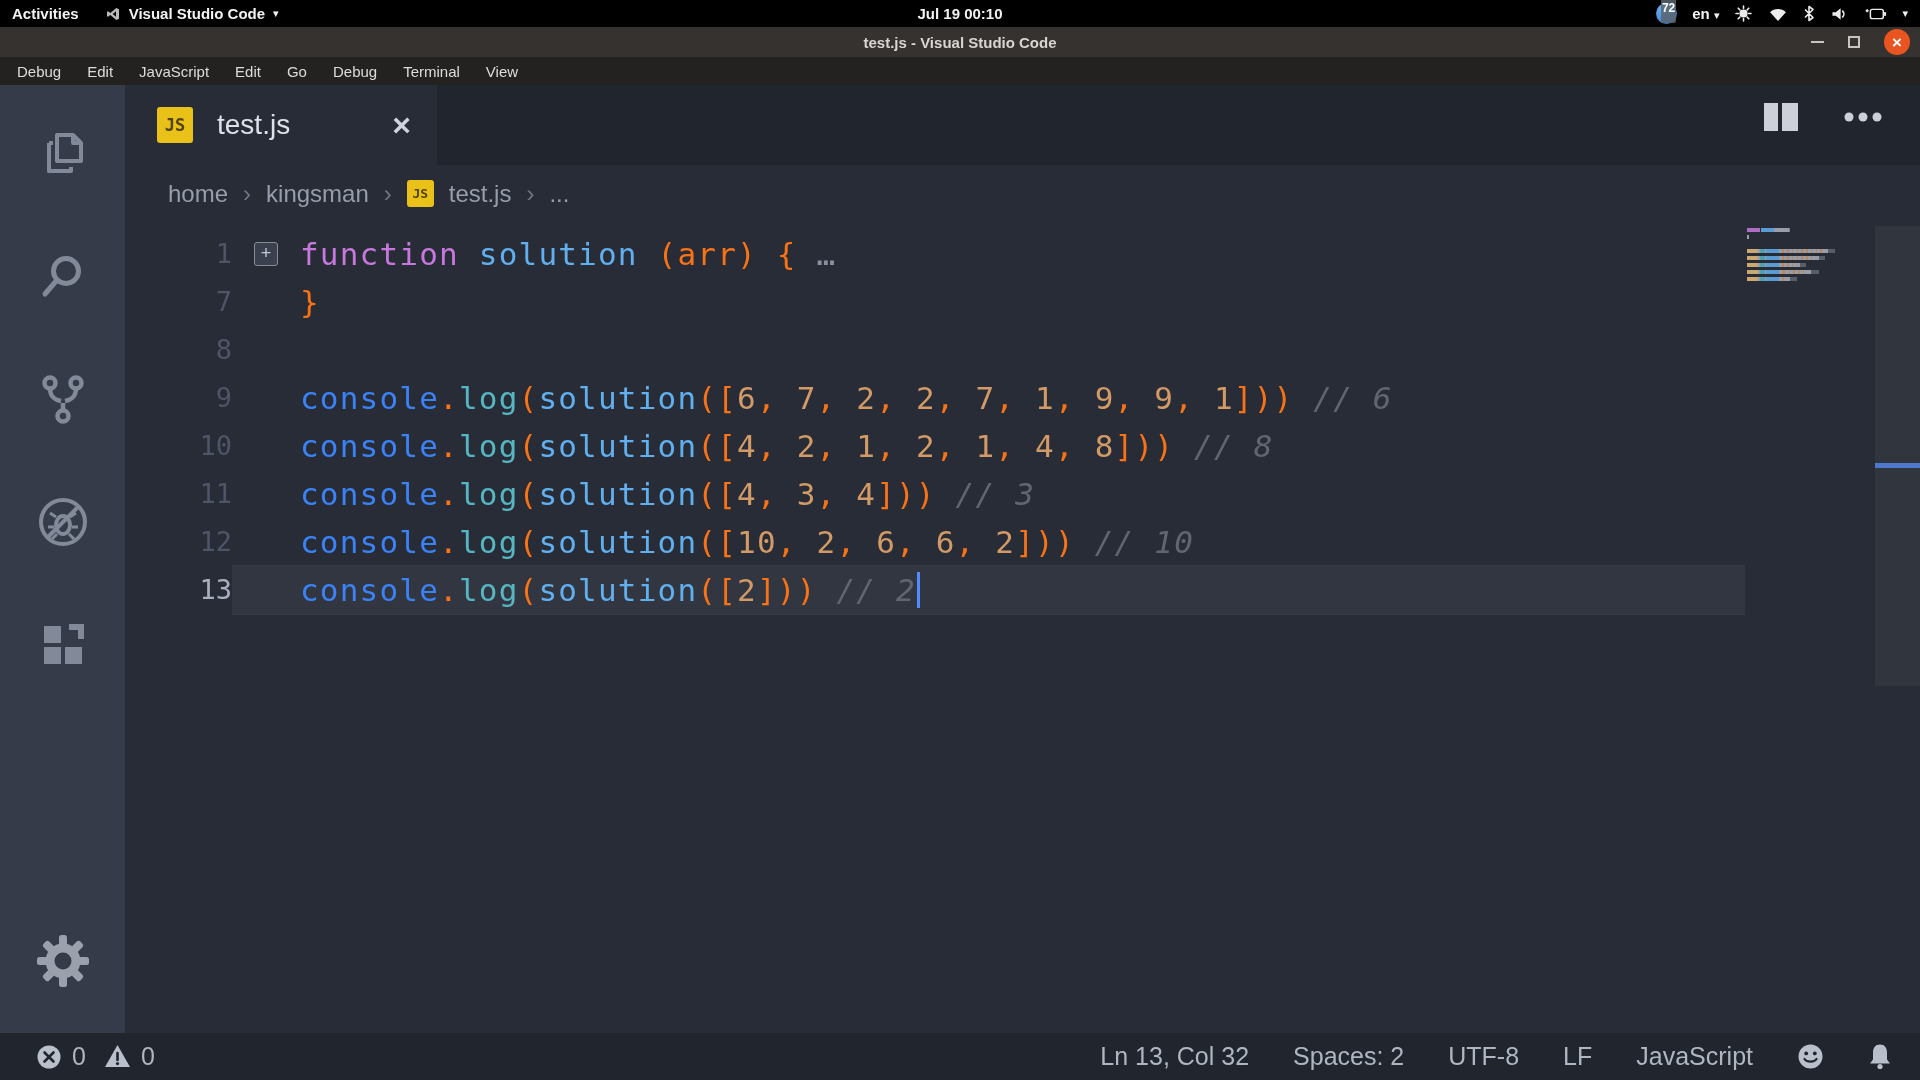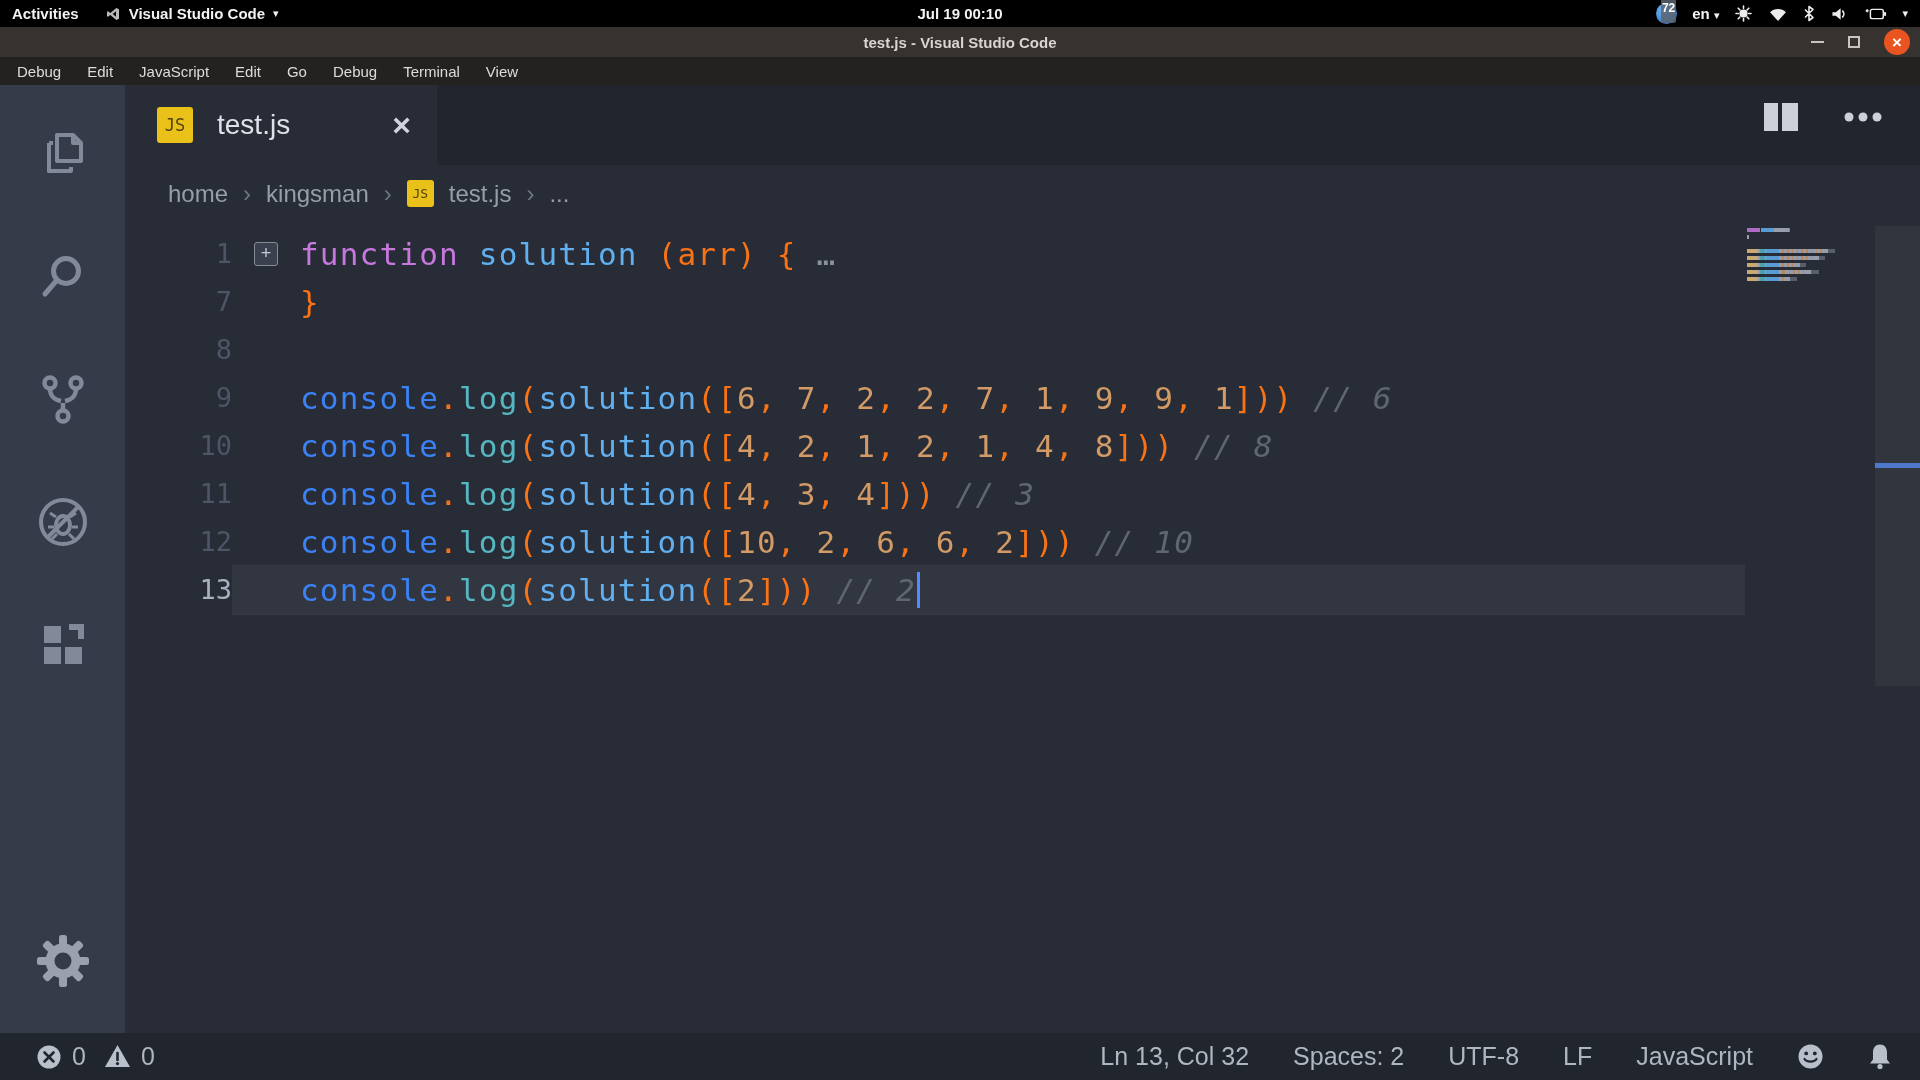--- a/index.html
+++ b/index.html
@@ -40,21 +40,21 @@
                  align-items:center; padding-top:6px; }
   .ab-item { width:125px; height:123px; display:flex; align-items:center; justify-content:center; }
   .ab-item svg { display:block; }
   .ab-bottom { margin-top:auto; margin-bottom:11px; }
 
   .editor-col { flex:1; display:flex; flex-direction:column; background:#282c36; position:relative; }
 
   .tabbar { height:80px; background:#21252d; display:flex; }
   .tab { width:312px; height:80px; background:#282c36; display:flex; align-items:center;
          padding:0 26px 0 32px; gap:24px; color:#dde1e8; font-size:28px; }
-  .js-badge { background:#e9c118; color:#52430d; font-weight:400; display:flex; align-items:center;
+  .js-badge { background:#e9c118; color:#52430d; font-weight:700; display:flex; align-items:center;
               justify-content:center; border-radius:3px; font-family:"DejaVu Sans Mono",monospace; }
   .tab .js-badge { width:36px; height:36px; font-size:17px; }
   .tab-close { margin-left:auto; font-size:32px; font-weight:700; color:#ced3dc; line-height:1; }
   .tab-actions { position:absolute; top:18px; right:38px; display:flex; align-items:center; gap:46px; }
 
   .breadcrumbs { height:57px; display:flex; align-items:center; padding-left:43px; gap:15px;
                  color:#969dab; font-size:24px; }
   .bc-sep { color:#6e7684; font-size:24px; }
   .breadcrumbs .js-badge { width:27px; height:27px; font-size:13px; }
 

